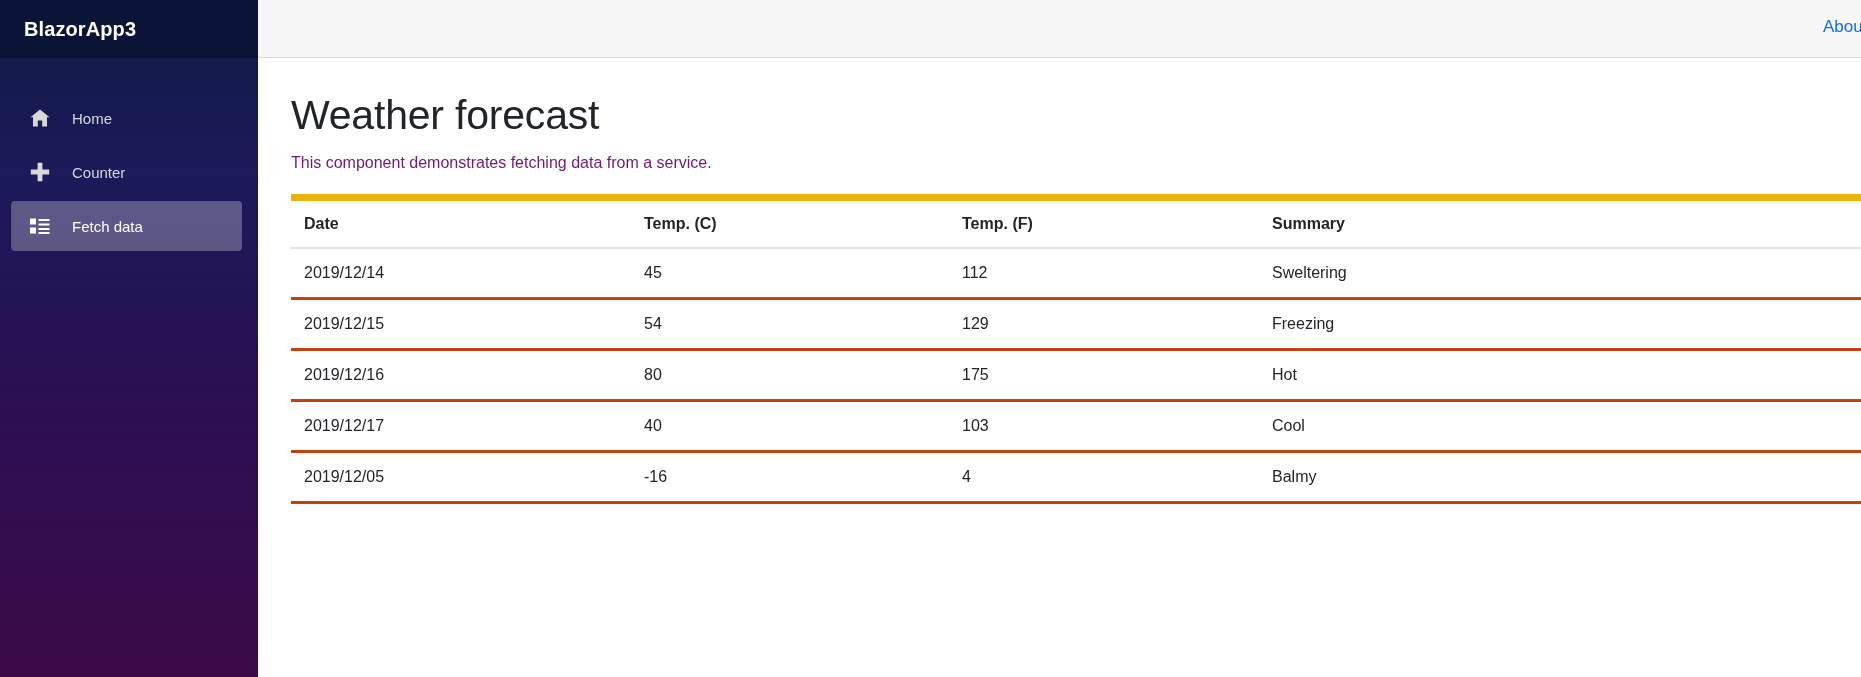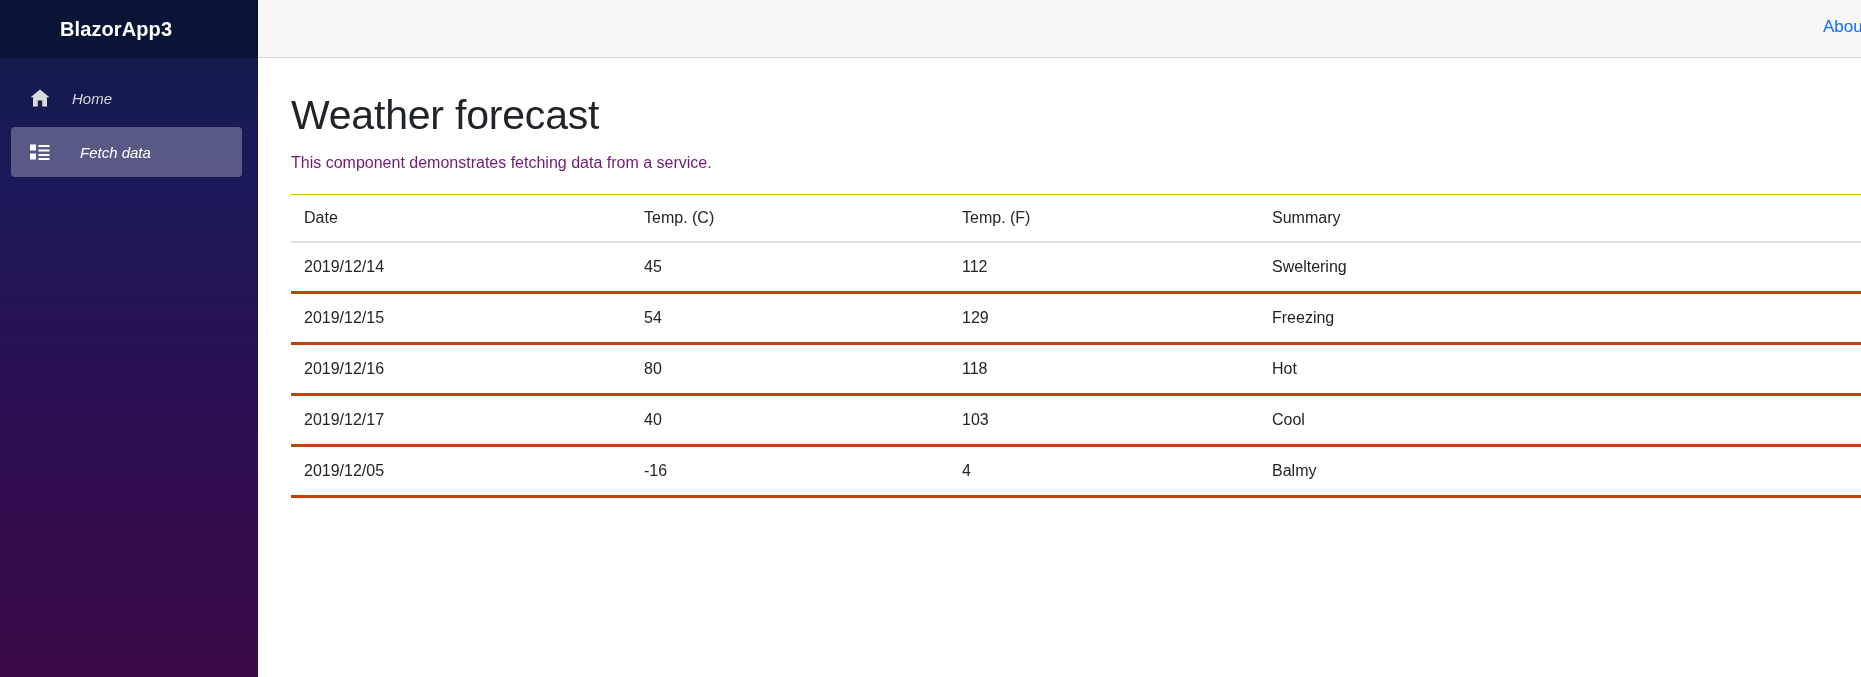--- a/index.html
+++ b/index.html
@@ -37,43 +37,40 @@
     align-items: center;
     padding-left: 24px;
   }
 
   .brand-title {
     color: #ffffff;
     font-size: 20px;
     font-weight: bold;
     letter-spacing: 0.1px;
     line-height: 1;
-    margin-left: 36px;
   }
 
   .nav-list {
-    padding-top: 11px;
-    font-style: italic;
+    padding-top: 31px;
   }
 
   .nav-item {
     display: flex;
     align-items: center;
     height: 50px;
     margin: 4px 16px 4px 11px;
     padding-left: 17px;
     border-radius: 4px;
     cursor: pointer;
     color: #d7d7d7;
   }
 
   .nav-item.active {
     background: rgba(255,255,255,0.28);
     color: #ffffff;
-    gap: 8px;
   }
 
   .nav-icon {
     width: 24px;
     min-width: 24px;
     height: 22px;
     display: flex;
     align-items: center;
     justify-content: center;
     margin-right: 20px;
@@ -150,22 +147,22 @@
   }
 
   .forecast-table th,
   .forecast-table td {
     text-align: left;
     padding: 15px 12px 15px 13px;
     vertical-align: middle;
   }
 
   .forecast-table thead th {
-    font-weight: normal;
-    border-top: 1px solid #eab308;
+    font-weight: bold;
+    border-top: 7px solid #eab308;
     border-bottom: 2px solid #dee2e6;
     padding-top: 14px;
     padding-bottom: 14px;
   }
 
   .forecast-table tbody td {
     border-bottom: 3px solid #c2410c;
   }
 
   .col-date    { width: 340px; }
@@ -188,20 +185,28 @@
 
       <div class="nav-item">
         <span class="nav-icon">
           <svg width="20" height="18" viewBox="0 0 20 18" aria-hidden="true">
             <path d="M10 0.5 L19.5 8.2 L17 8.2 L17 17.5 L12.2 17.5 L12.2 11.6 L7.8 11.6 L7.8 17.5 L3 17.5 L3 8.2 L0.5 8.2 Z" fill="#d9d9d9"></path>
           </svg>
         </span>
         <span class="nav-label">Home</span>
       </div>
 
+      <div class="nav-item">
+        <span class="nav-icon">
+          <svg width="20" height="20" viewBox="0 0 20 20" aria-hidden="true">
+            <path d="M7.6 0.8 L12.4 0.8 L12.4 7.6 L19.2 7.6 L19.2 12.4 L12.4 12.4 L12.4 19.2 L7.6 19.2 L7.6 12.4 L0.8 12.4 L0.8 7.6 L7.6 7.6 Z" fill="#d9d9d9"></path>
+          </svg>
+        </span>
+        <span class="nav-label">Counter</span>
+      </div>
 
       <div class="nav-item active">
         <span class="nav-icon">
           <svg width="20" height="16" viewBox="0 0 20 16" aria-hidden="true">
             <rect x="0" y="0.5" width="6" height="6" fill="#ffffff"></rect>
             <rect x="0" y="9.5" width="6" height="6" fill="#ffffff"></rect>
             <rect x="8.5" y="1" width="11" height="2" fill="#ffffff"></rect>
             <rect x="8.5" y="5.5" width="11" height="2" fill="#ffffff"></rect>
             <rect x="8.5" y="10" width="11" height="2" fill="#ffffff"></rect>
             <rect x="8.5" y="14" width="11" height="2" fill="#ffffff"></rect>
@@ -242,21 +247,21 @@
           </tr>
           <tr>
             <td>2019/12/15</td>
             <td>54</td>
             <td>129</td>
             <td>Freezing</td>
           </tr>
           <tr>
             <td>2019/12/16</td>
             <td>80</td>
-            <td>118</td>
+            <td>175</td>
             <td>Hot</td>
           </tr>
           <tr>
             <td>2019/12/17</td>
             <td>40</td>
             <td>103</td>
             <td>Cool</td>
           </tr>
           <tr>
             <td>2019/12/05</td>

